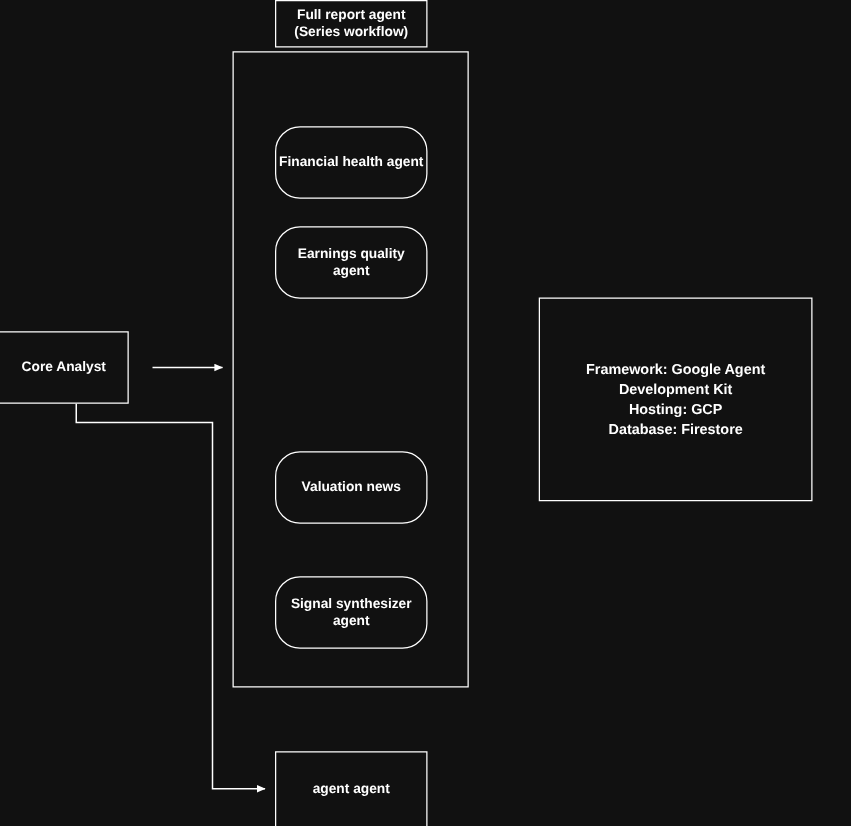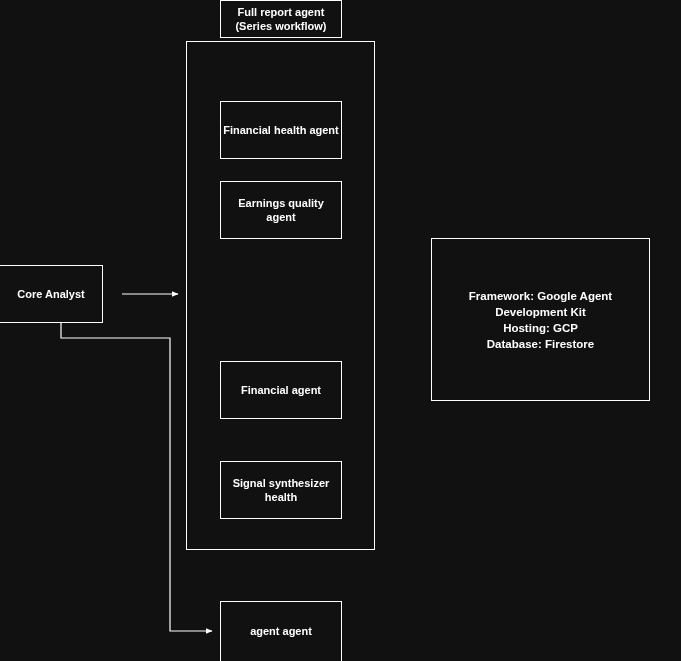--- a/index.html
+++ b/index.html
@@ -52,20 +52,21 @@
     height: 509px;
     z-index: 1;
   }
 
   
   .agent-box {
     left: 220px;
     width: 122px;
     height: 58px;
     z-index: 2;
+    border-radius: 20px;
   }
   #agent-0 { top: 101px; }
   #agent-1 { top: 181px; }
   #agent-2 { top: 271px; }
   #agent-3 { top: 361px; }
   #agent-4 { top: 461px; }
 
   
   #core-analyst-box {
     left: -1px;
@@ -122,25 +123,25 @@
   <div class="box" id="workflow-container"></div>
 
   <div class="box agent-box" id="agent-0">
     <span class="box-label">Financial health agent</span>
   </div>
   <div class="box agent-box" id="agent-1">
     <span class="box-label">Earnings quality
 agent</span>
   </div>
   <div class="box agent-box" id="agent-3">
-    <span class="box-label">Financial agent</span>
+    <span class="box-label">Valuation news</span>
   </div>
   <div class="box agent-box" id="agent-4">
     <span class="box-label">Signal synthesizer
-health</span>
+agent</span>
   </div>
 
   <div class="box" id="core-analyst-box">
     <span class="box-label">Core Analyst</span>
   </div>
 
   <div class="box" id="news-agent-box">
     <span class="box-label">agent agent</span>
   </div>
 

